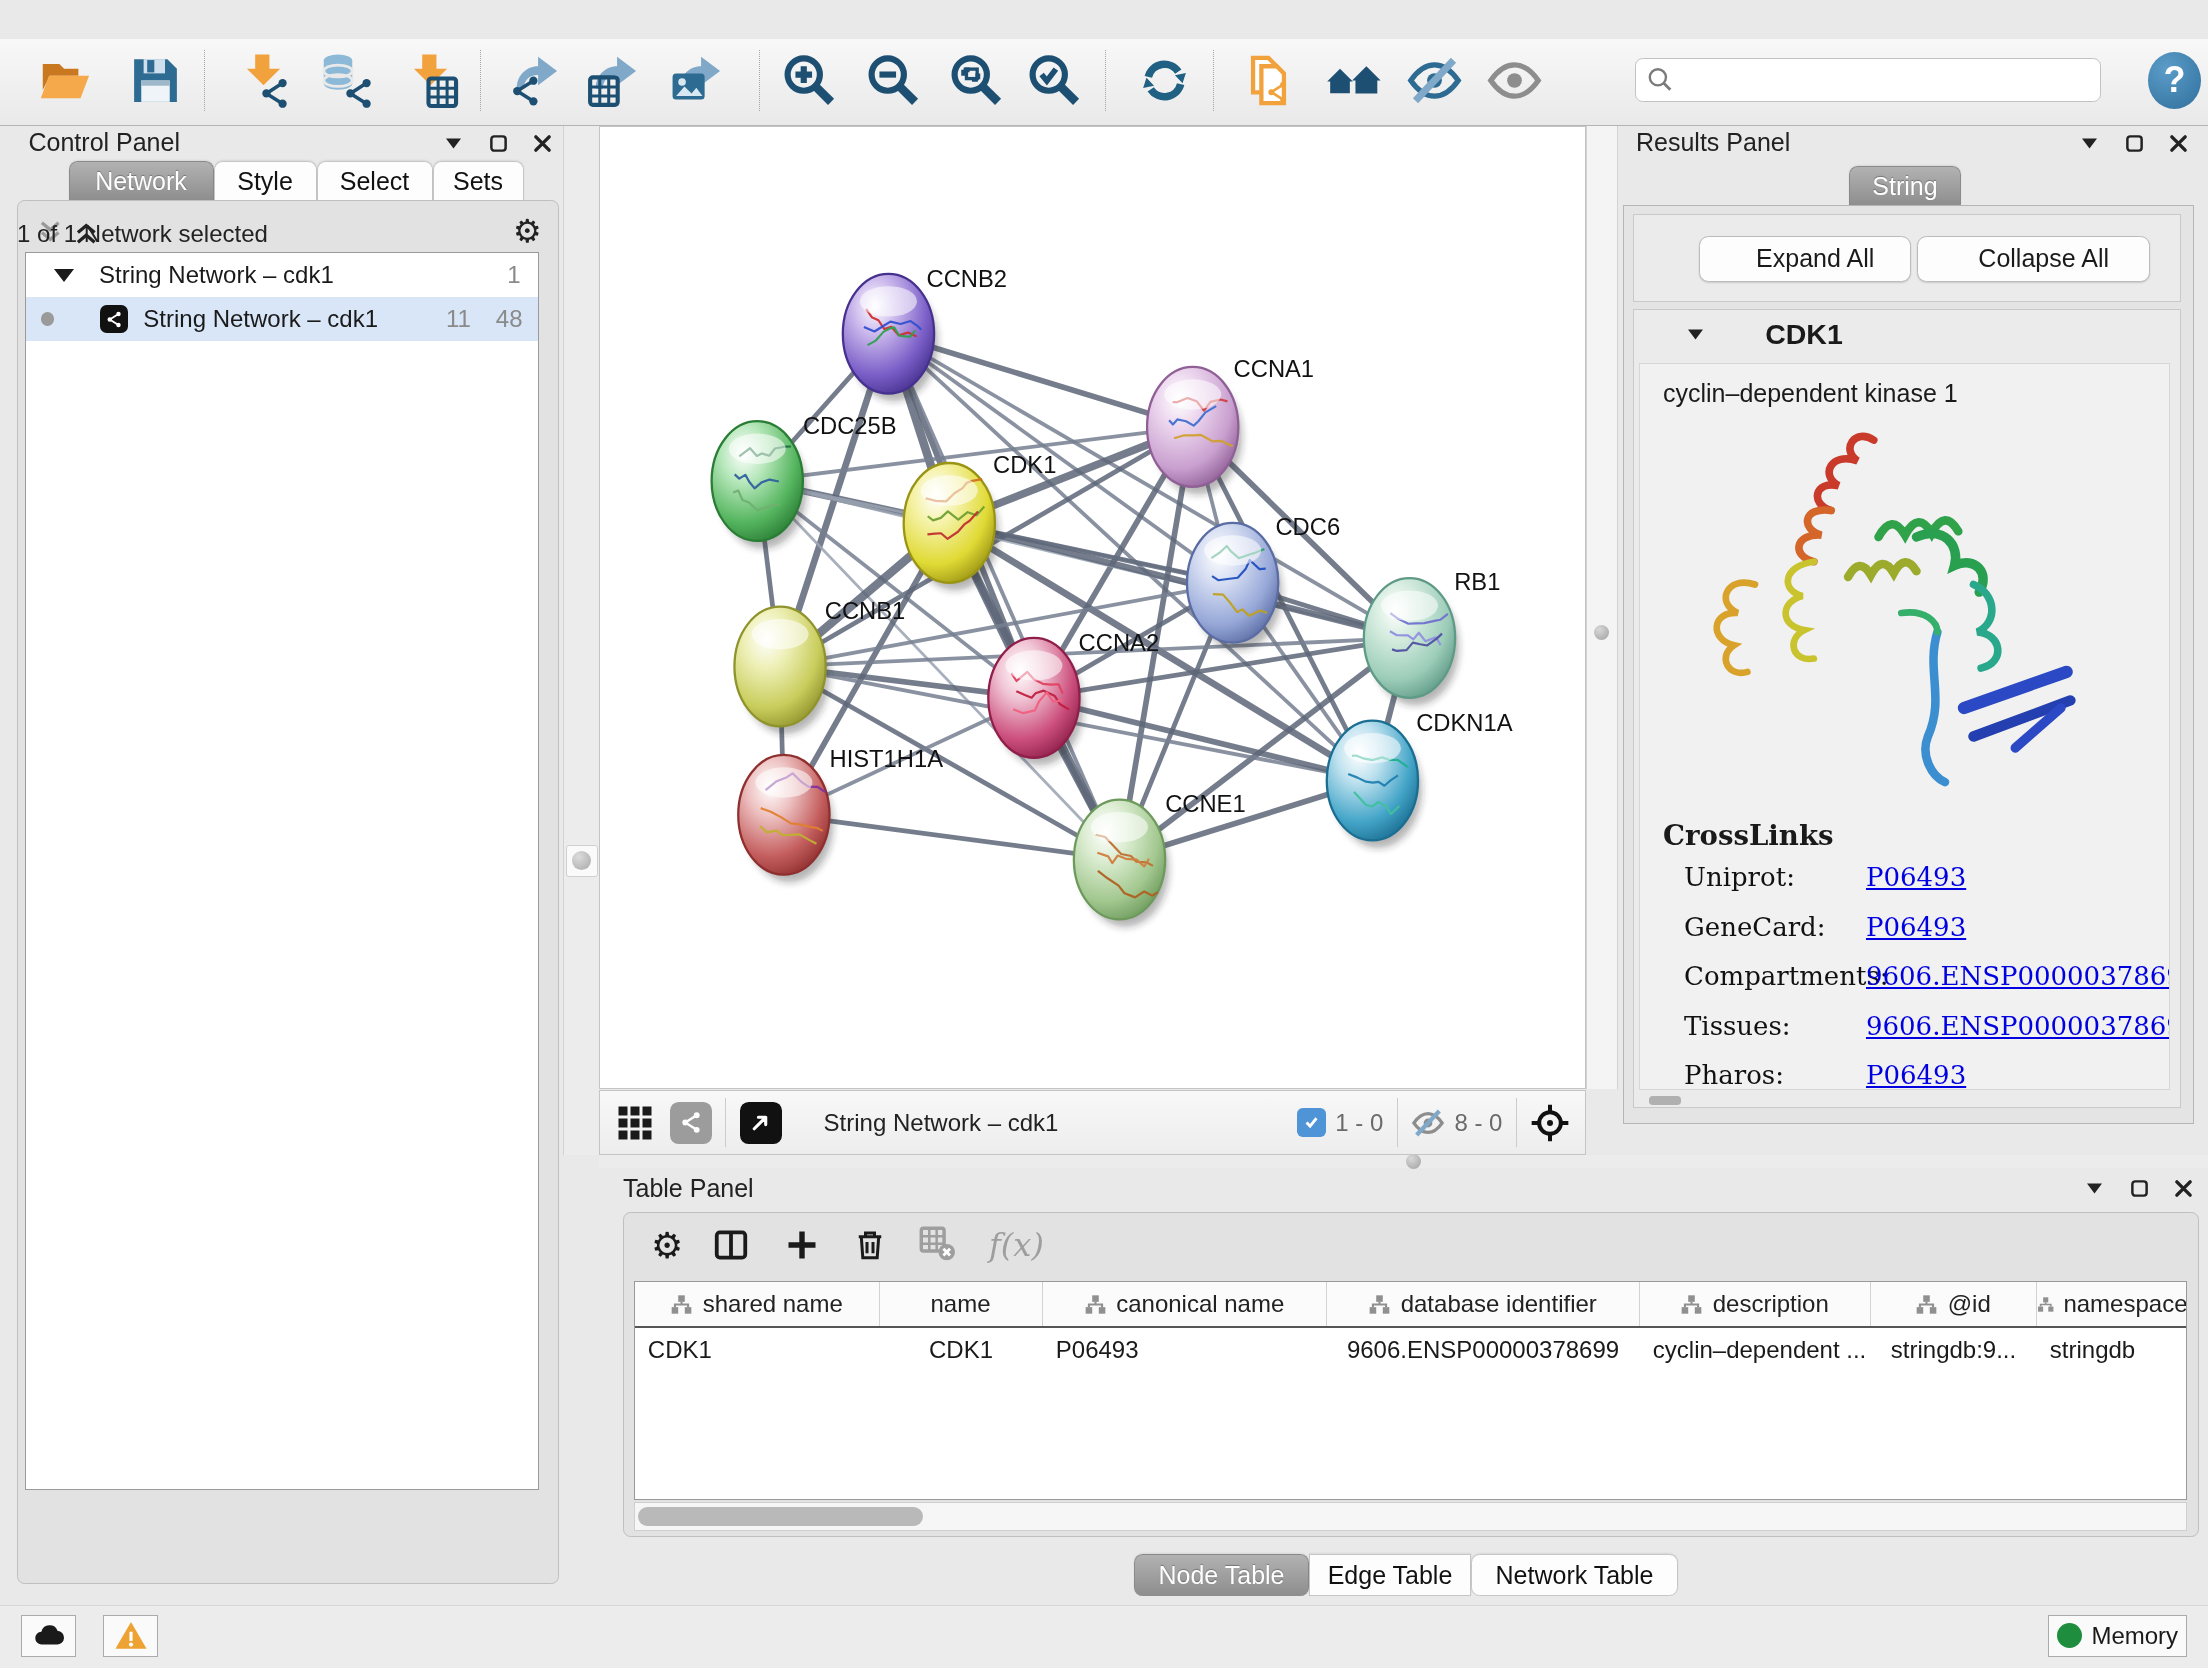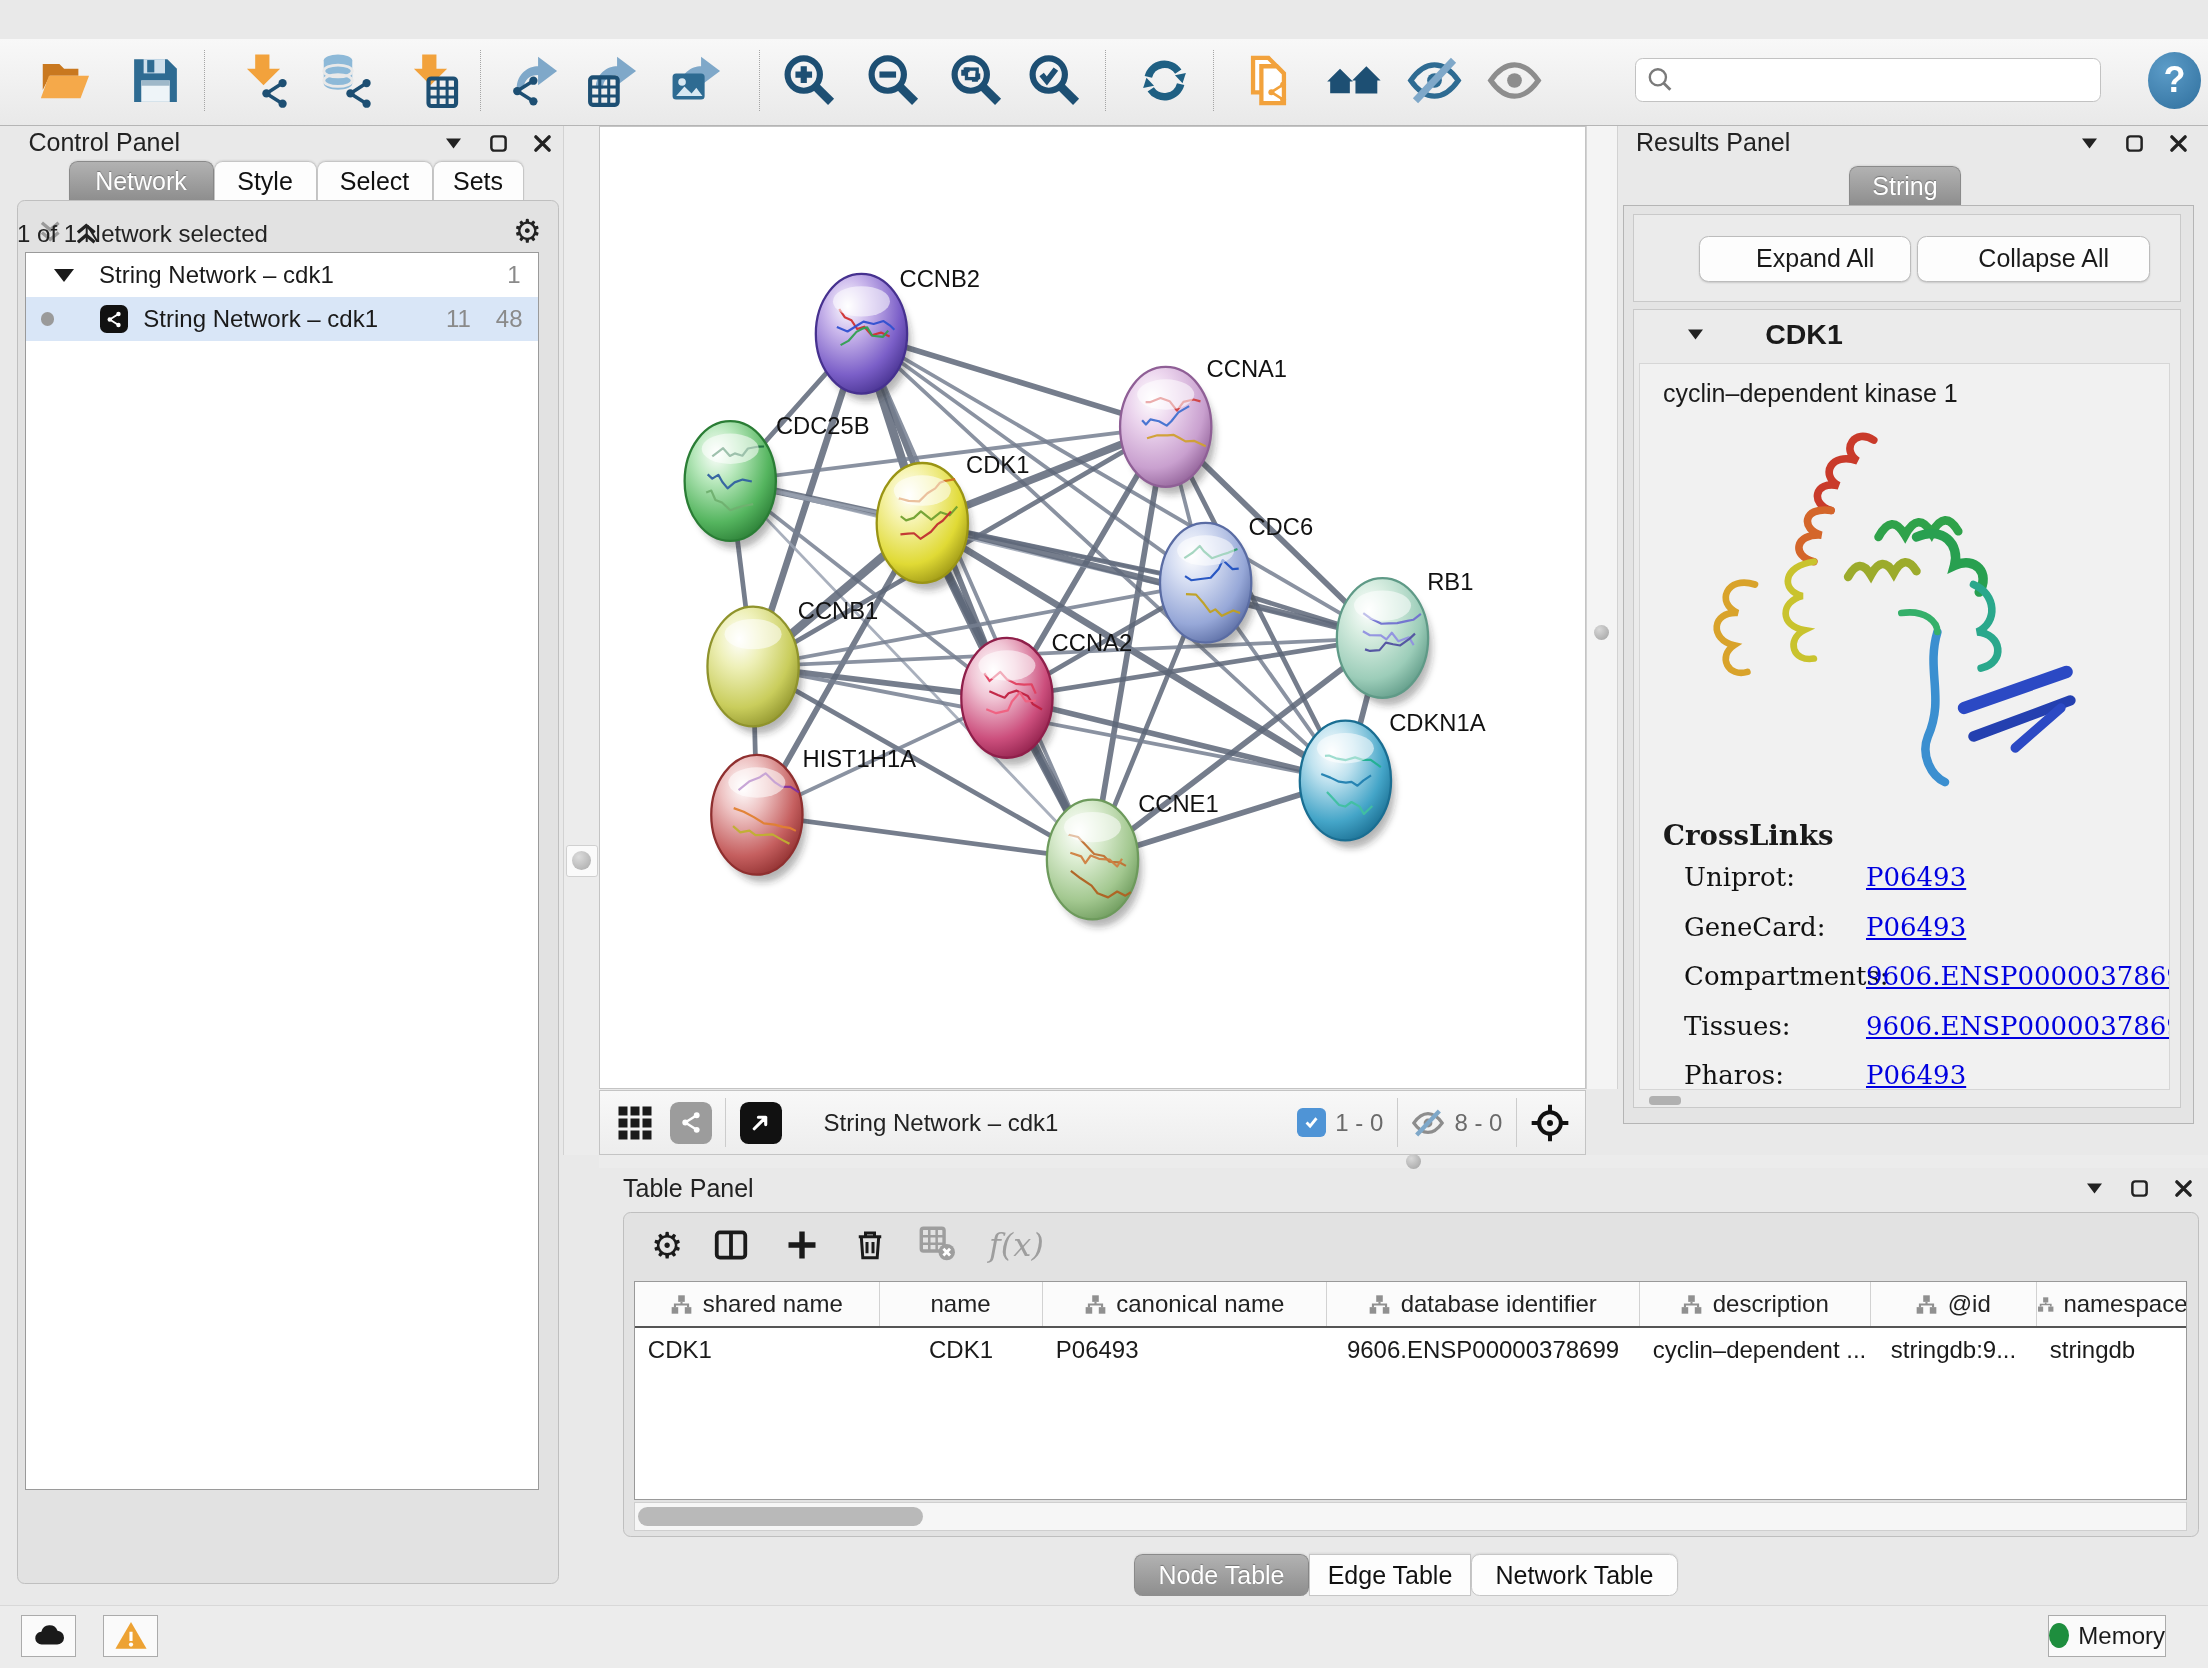--- a/index.html
+++ b/index.html
@@ -52,21 +52,21 @@
   
   .vsplit{position:absolute;background:#ececec;}
   .vsplit .grip{position:absolute;left:1.9px;width:30px;height:30px;background:#fafafa;
     border:1px solid #d0d0d0;border-radius:2.9px;}
   .vsplit .grip::after{content:"";position:absolute;left:4.8px;top:4.8px;width:19px;height:19px;
     border-radius:50%;background:radial-gradient(circle at 35% 30%,#dcdcdc,#a8a8a8);}
   .dotgrip{position:absolute;width:15px;height:15px;border-radius:50%;
     background:radial-gradient(circle at 35% 30%,#d8d8d8,#a0a0a0);}
   
   #canvas{position:absolute;left:599px;top:126px;width:987px;height:963px;background:#fff;
-    border:1px solid #c4c4c4;box-sizing:border-box;}
+    border:1px solid #c4c4c4;box-sizing:border-box;padding-left:27px;}
   #canvas-status{position:absolute;left:599px;top:1090px;width:987px;height:65px;
     background:linear-gradient(#f8f8f8,#ededed);border:1px solid #c4c4c4;box-sizing:border-box;
     display:flex;align-items:center;}
   .cs-sep{width:0;height:49px;border-left:1px solid #cccccc;margin:0 13.3px;}
   .blackbtn{width:42px;height:42px;border-radius:8.6px;background:#111;display:flex;
     align-items:center;justify-content:center;cursor:pointer;}
   .cs-count{font-size:24px;color:#6a6a6a;margin-left:9.5px;}
   
   #results-panel{position:absolute;left:1617px;top:126px;width:584px;height:1031px;}
   #rp-tab{position:absolute;left:232px;top:40px;width:112px;}
@@ -96,21 +96,21 @@
     white-space:nowrap;padding:0 13.3px;cursor:default;}
   #tp-hscroll{position:absolute;left:9.5px;top:289px;width:1553px;height:28.5px;background:#f6f6f6;
     border:1px solid #cfcfcf;box-sizing:border-box;}
   #tp-hthumb{position:absolute;left:3.8px;top:3.8px;width:285px;height:19px;border-radius:9.5px;background:#b9b9b9;}
   #tp-tabs{position:absolute;left:535px;top:386px;display:flex;}
   
   #status-bar{position:absolute;left:0;top:1605px;width:2208px;height:63px;background:#ececec;
     border-top:1px solid #d8d8d8;}
   .sb-btn{position:absolute;top:8.6px;height:42px;background:#fafafa;border:1.9px solid #ababab;
     box-sizing:border-box;display:flex;align-items:center;justify-content:center;cursor:pointer;}
-  #memory-btn{left:2048px;width:118px;gap:9.5px;font-size:24px;}
+  #memory-btn{left:2048px;width:139px;gap:9.5px;font-size:24px;}
   .green-dot{width:25px;height:25px;border-radius:50%;background:#1e8e3e;}
   
   .node-label{font-size:25px;fill:#111;font-family:"Liberation Sans",sans-serif;}
 </style>
 </head>
 <body>
 
 <svg width="0" height="0" style="position:absolute">
   <defs>
     <g id="i-share" fill="none" stroke="currentColor" stroke-width="2.4">

